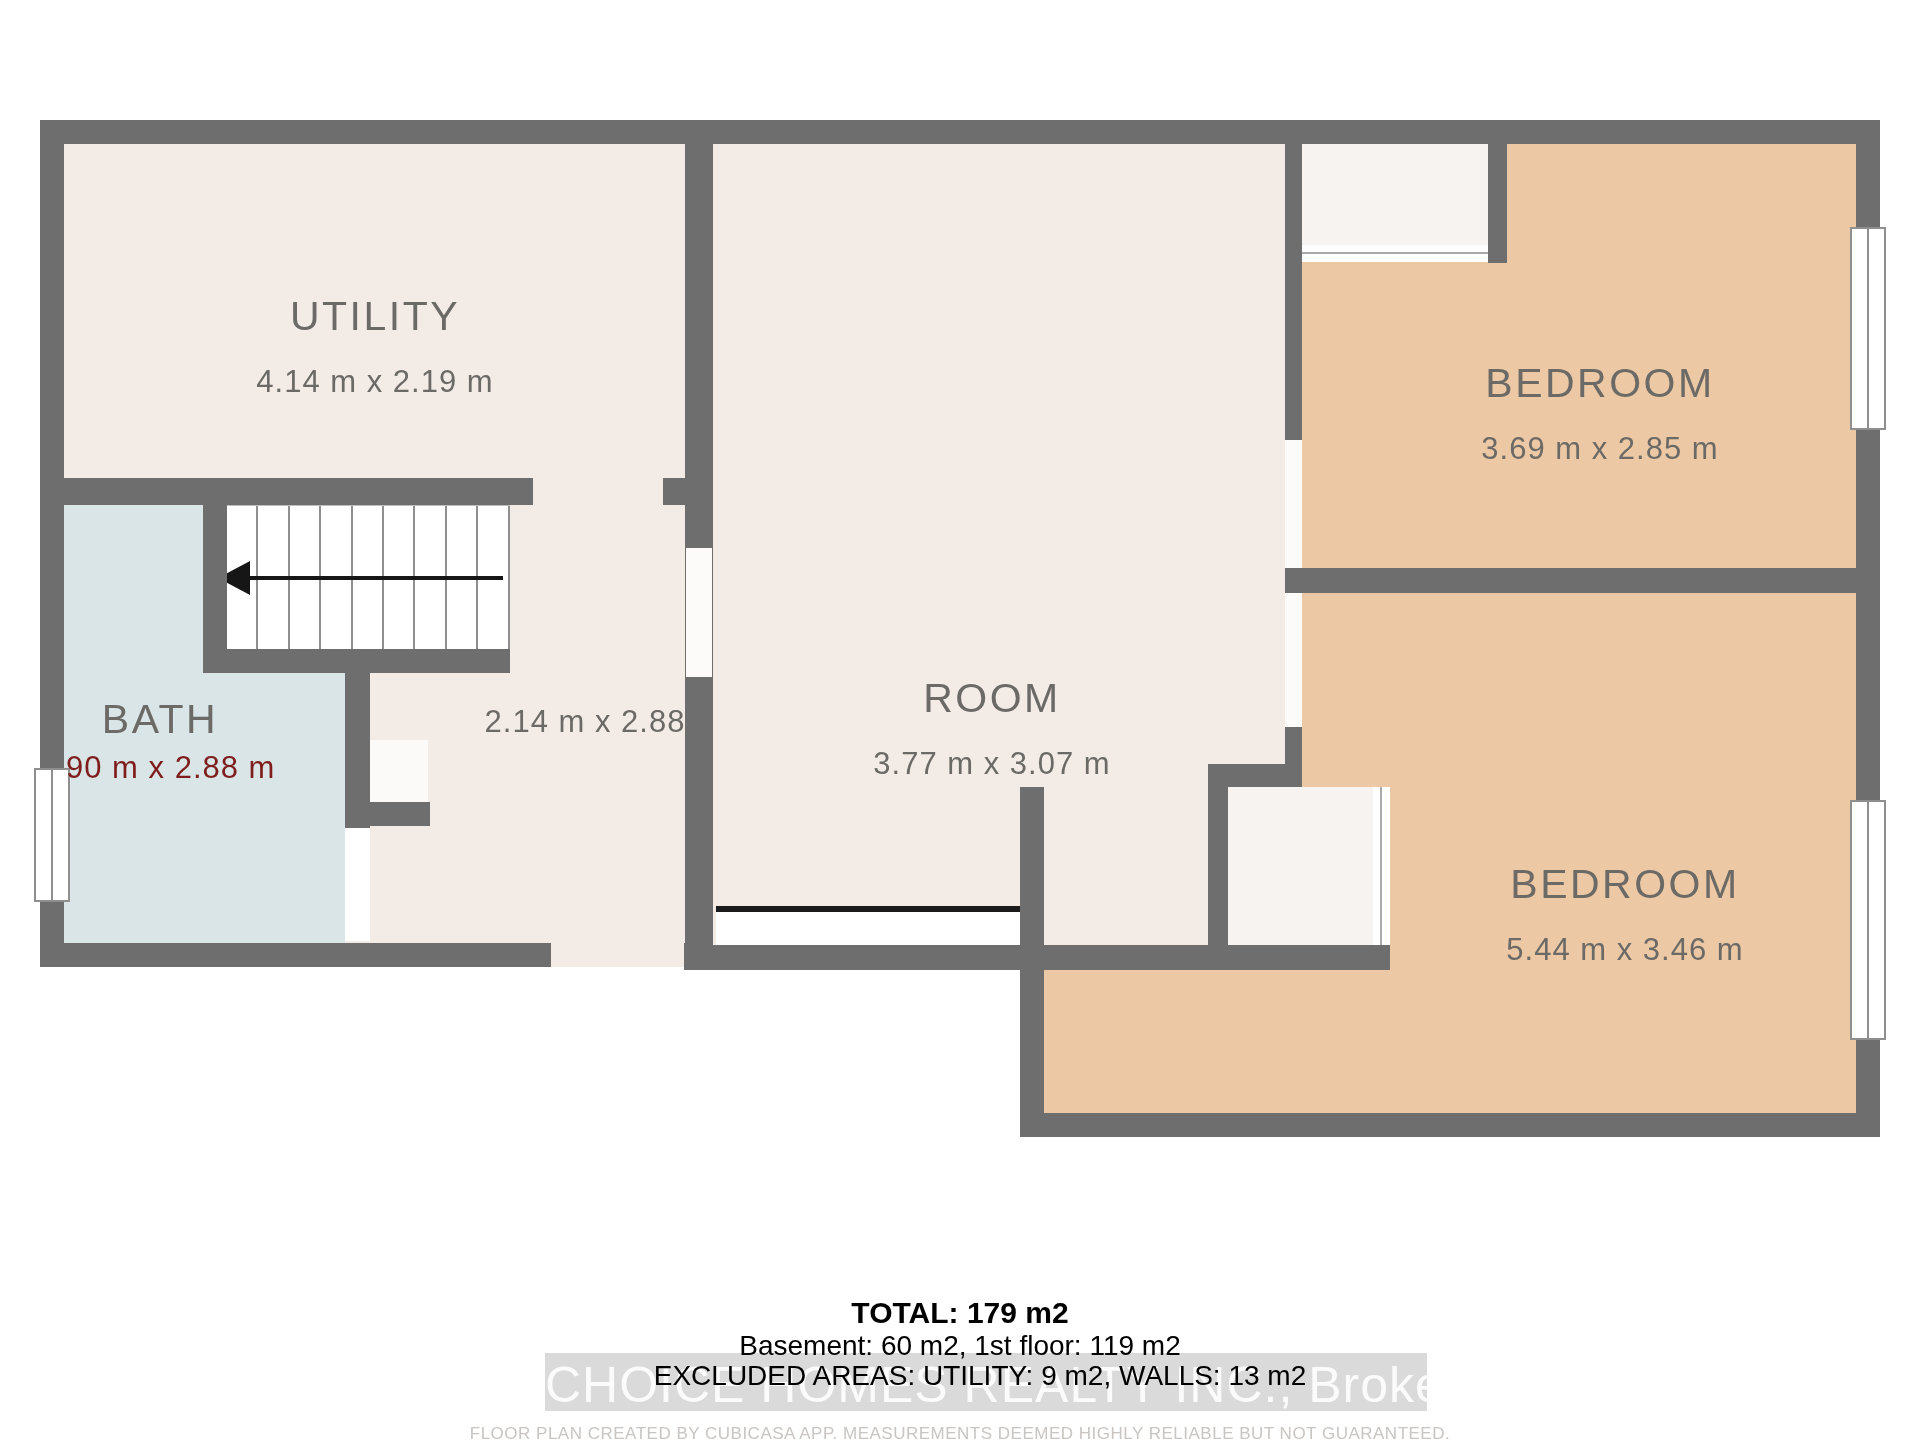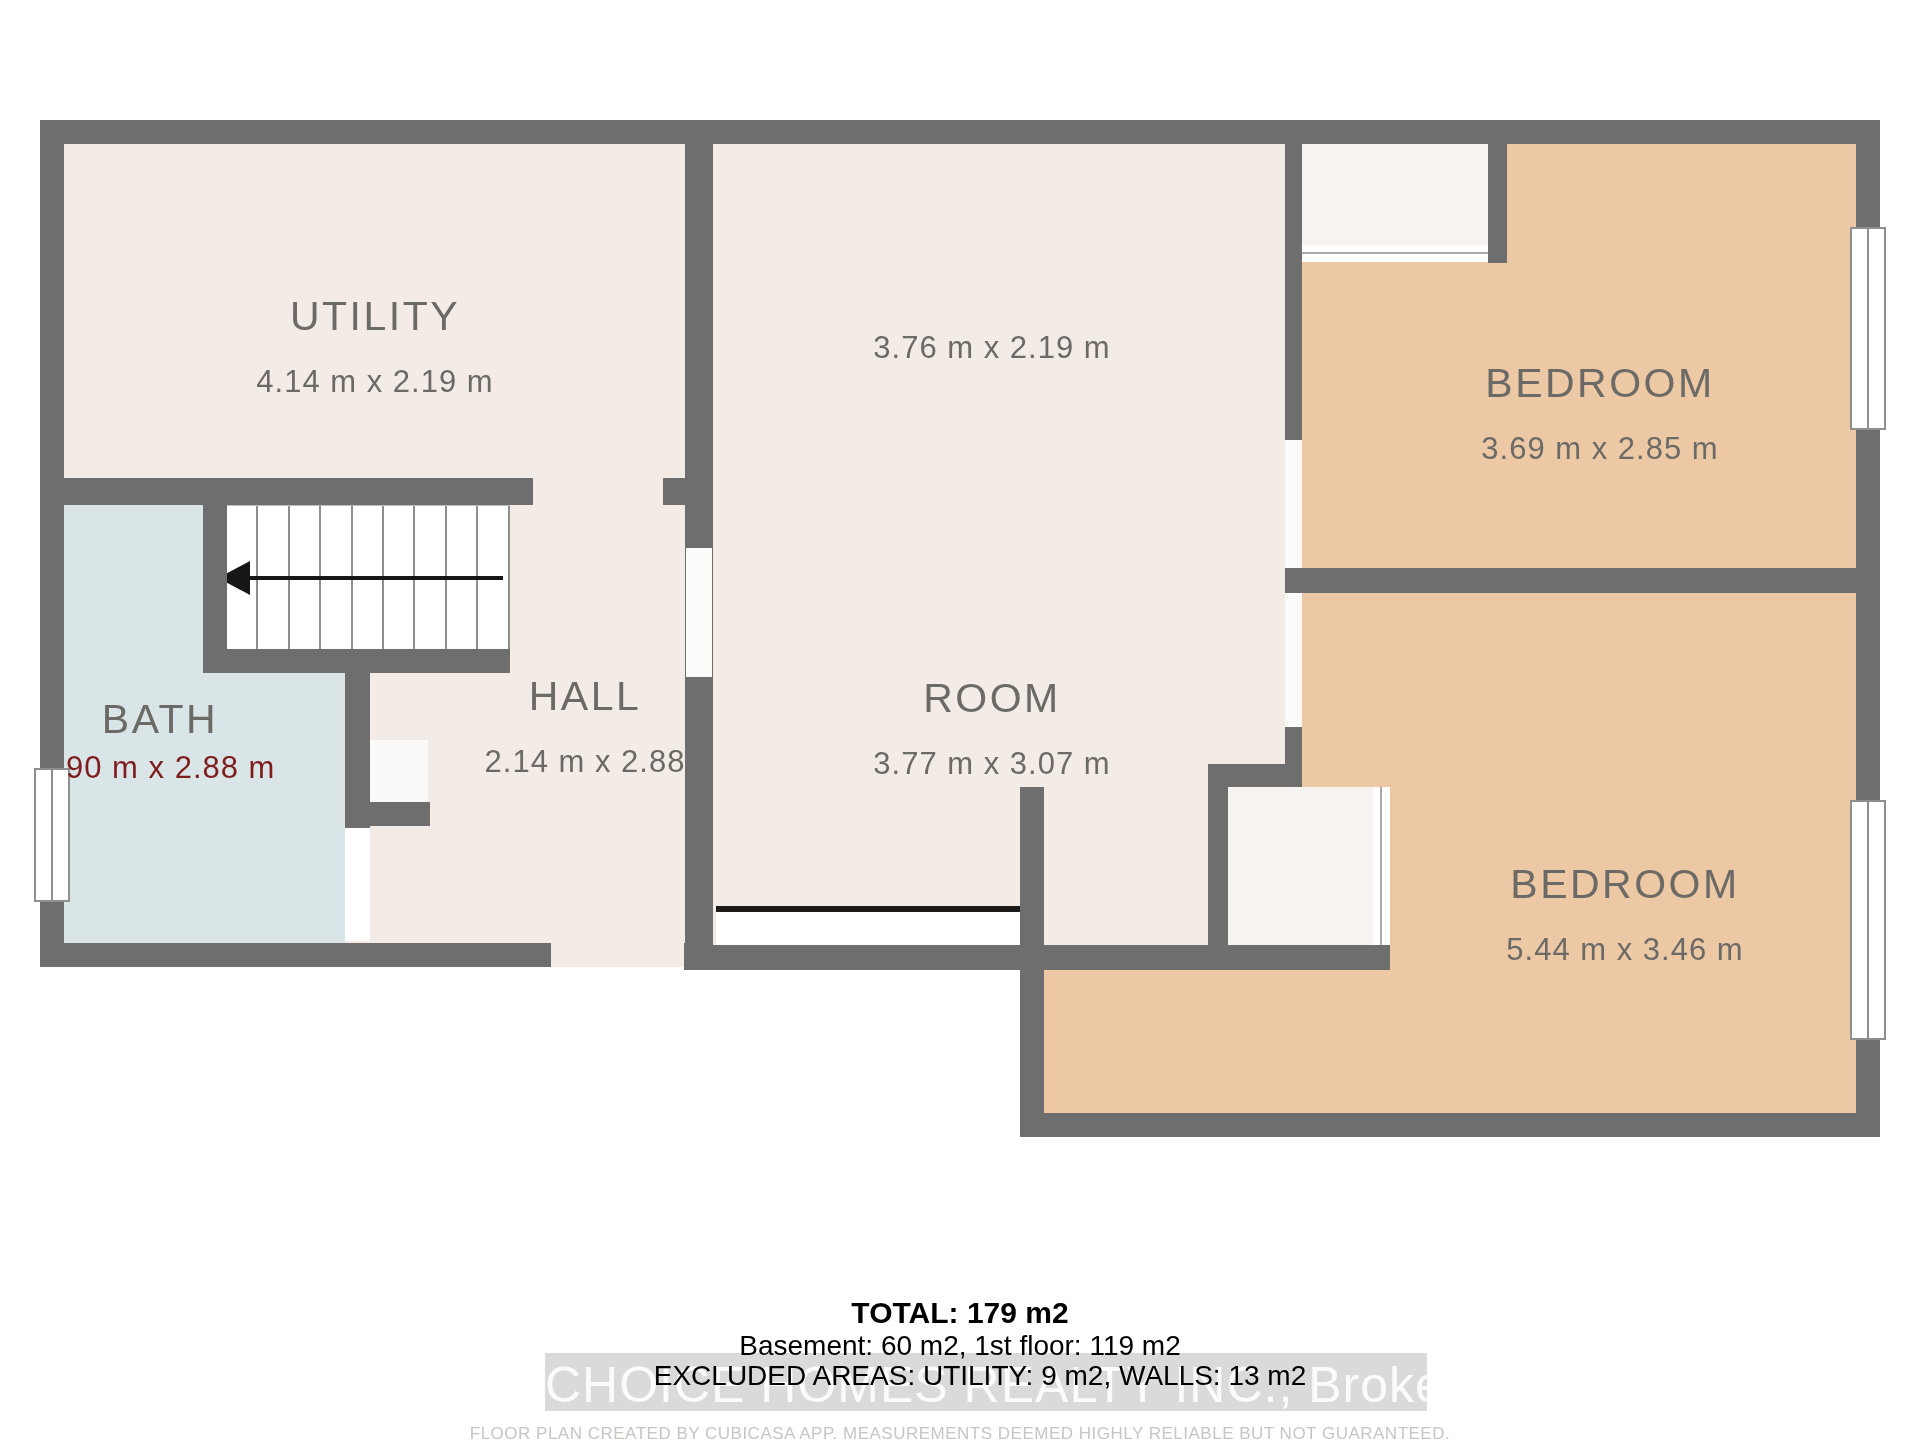--- a/index.html
+++ b/index.html
@@ -67,32 +67,30 @@
   <div class="open-line" style="left:716px;top:906px;width:304px;height:6px;"></div>
   <div class="door-strip" style="left:716px;top:912px;width:304px;height:33px;z-index:12;"></div>
 
   <div class="leaf" style="left:370px;top:740px;width:58px;height:62px;"></div>
 
   <div class="room-label" style="left:125px;top:296px;width:500px;">
     <span class="rname">UTILITY</span>
     <span class="rdims">4.14 m x 2.19 m</span>
   </div>
   <div class="room-label" style="left:742px;top:302px;width:500px;">
-    <span class="rdims">3.76 m x 2.19 m</span>
   </div>
   <div class="room-label" style="left:1350px;top:363px;width:500px;">
     <span class="rname">BEDROOM</span>
     <span class="rdims">3.69 m x 2.85 m</span>
   </div>
   <div class="room-label" style="left:10px;top:699px;width:300px;">
     <span class="rname">BATH</span>
   </div>
   <div class="bath-dims">90 m x 2.88 m</div>
   <div class="room-label" style="left:335px;top:676px;width:500px;">
-    <span class="rname">HALL</span>
     <span class="rdims">2.14 m x 2.88</span>
   </div>
   <div class="room-label" style="left:742px;top:678px;width:500px;">
     <span class="rname">ROOM</span>
     <span class="rdims">3.77 m x 3.07 m</span>
   </div>
   <div class="room-label" style="left:1375px;top:864px;width:500px;">
     <span class="rname">BEDROOM</span>
     <span class="rdims">5.44 m x 3.46 m</span>
   </div>

